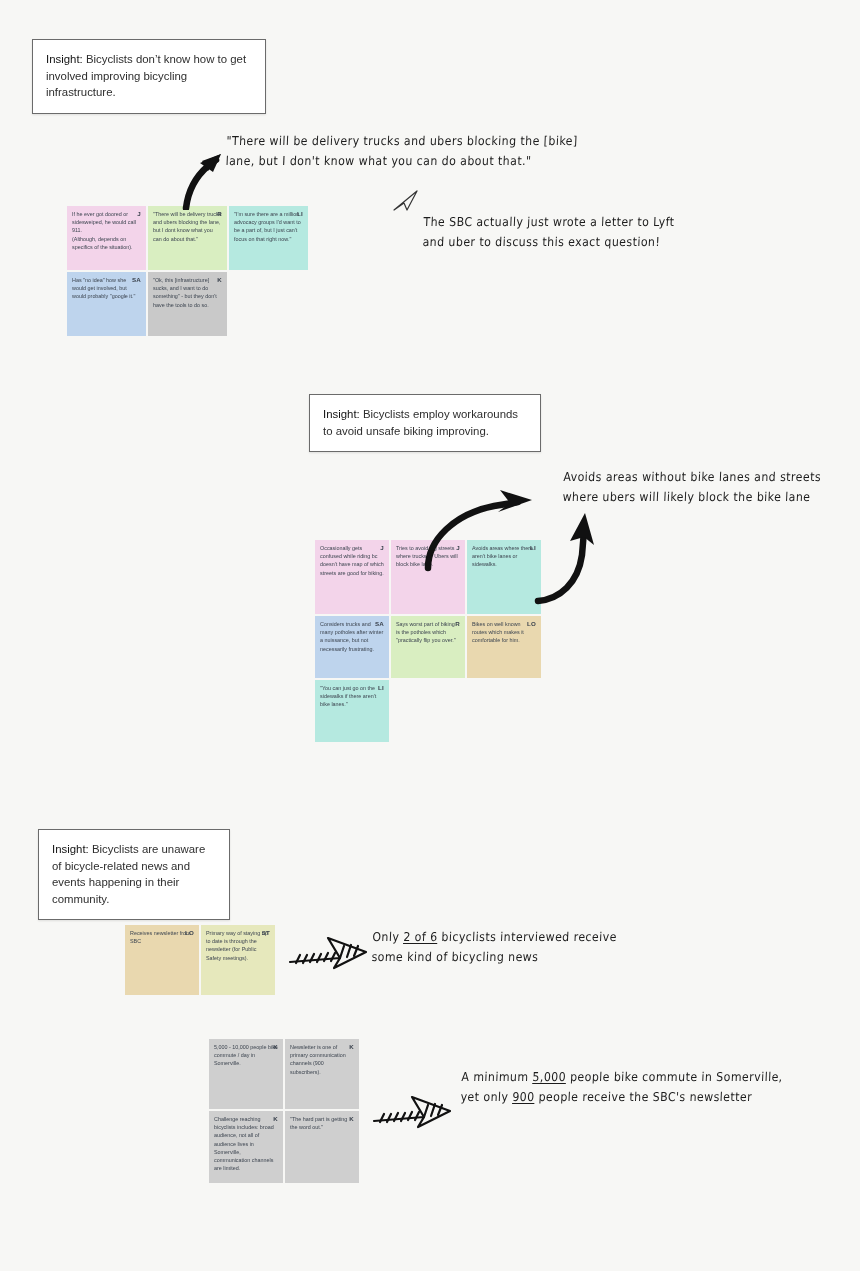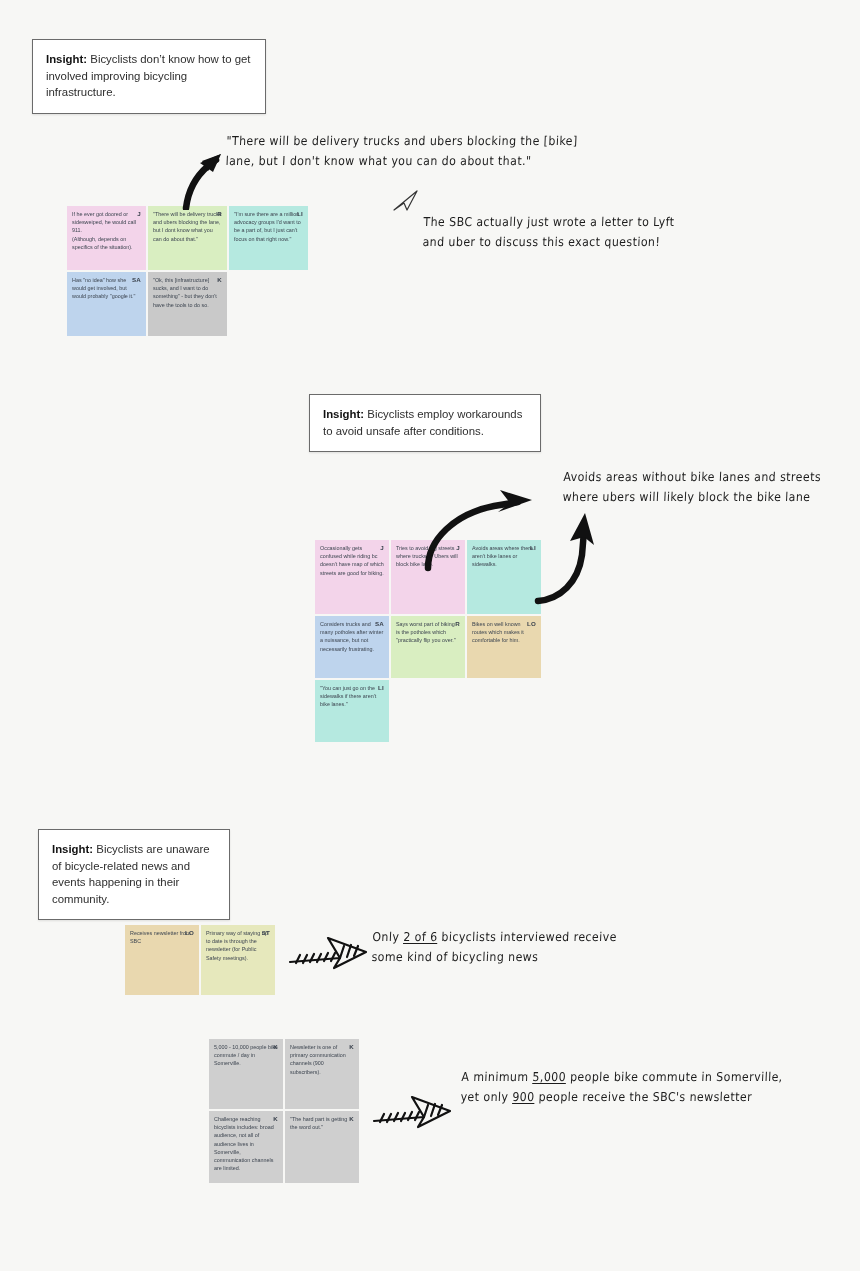--- a/index.html
+++ b/index.html
@@ -23,21 +23,21 @@
   .insight-box {
     position: absolute;
     background: #ffffff;
     border: 1.5px solid #6b6b6b;
     padding: 11px 13px 12px 13px;
     font-size: 11.4px;
     line-height: 1.45;
     color: #2e2e2e;
     box-shadow: 0 1px 2px rgba(0,0,0,0.10);
   }
-  .insight-box b { font-weight: bold; color: #111; }
+  .insight-box b { font-weight: normal; color: #111; }
 
   
   .cluster { position: absolute; display: grid; gap: 2px; }
 
   .note {
     position: relative;
     padding: 4px 5px 5px 5px;
     font-size: 5.4px;
     line-height: 1.52;
     color: #3d4550;
@@ -118,21 +118,21 @@
 lane, but I don't know what you can do about that."</div>
 
   <svg class="arrow-svg" style="left:392px; top:189px;" width="28" height="24" viewBox="0 0 28 24">
     <path d="M2 21 L25 2 L15 21 L12 14 Z" stroke="#333" stroke-width="1.2" fill="none" stroke-linejoin="round"></path>
   </svg>
 
   <div class="hand" style="left:423px; top:213px; width:300px;">The SBC actually just wrote a letter to Lyft
 and uber to discuss this exact question!</div>
 
   <div class="insight-box" style="left:309px; top:394px; width:232px;">
-    <b>Insight:</b><span> Bicyclists employ workarounds to avoid unsafe after conditions.</span>
+    <b>Insight:</b><span> Bicyclists employ workarounds to avoid unsafe biking improving.</span>
   </div>
 
   <div class="cluster" style="left:315px; top:540px; grid-template-columns:74px 74px 74px; grid-template-rows:74px 62px 62px;">
     <div class="note" style="background:#f3d4ea;">
       <span class="initials">J</span>
       <span class="body">Occasionally gets confused while riding bc doesn't have map of which streets are good for biking.</span>
     </div>
     <div class="note" style="background:#f3d4ea;">
       <span class="initials">J</span>
       <span class="body">Tries to avoid big streets where trucks or Ubers will block bike lane.</span>

